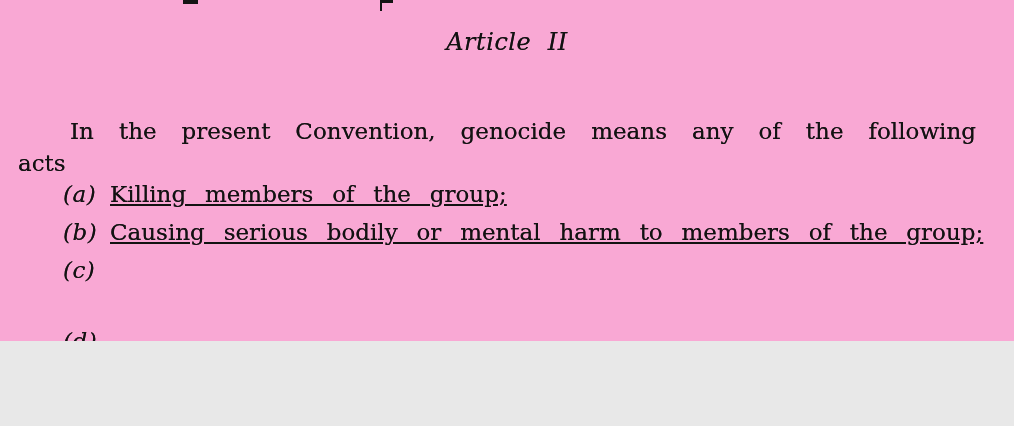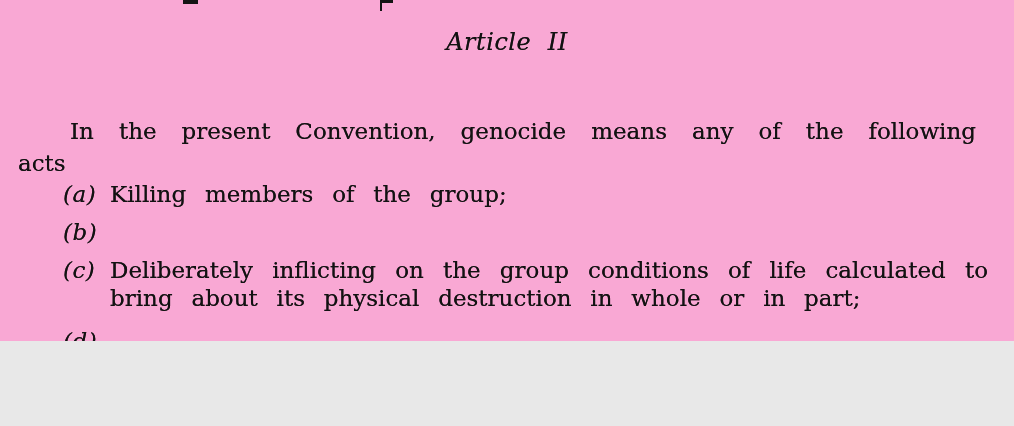--- a/index.html
+++ b/index.html
@@ -71,21 +71,21 @@
     left: 63px;
     top: 0;
     font-style: italic;
     letter-spacing: 0.5px;
   }
   .item .itext {
     margin-left: 110px;
     margin-right: 26px;
     word-spacing: 0.5em;
   }
-  .iline { display: block; }
+  .iline { display: block; text-decoration: underline; }
   .iline.justified {
     text-align: justify;
     text-align-last: justify;
   }
   .item-a { top: 180px; }
   .item-b { top: 218px; }
   .item-c { top: 256px; }
   .item-c .itext, .item-c .marker { line-height: 28px; }
   .item-d { top: 327px; }
   .item-e { top: 365px; }
@@ -106,28 +106,27 @@
 
   <div class="item item-a">
     <span class="marker">(a)</span>
     <div class="itext">
       <span class="iline">Killing members of the group;</span>
     </div>
   </div>
 
   <div class="item item-b">
     <span class="marker">(b)</span>
+    <div class="itext">
+      <span class="iline">Causing serious bodily or mental harm to members of the group;</span>
+    </div>
   </div>
 
   <div class="item item-c">
     <span class="marker">(c)</span>
-    <div class="itext">
-      <span class="iline justified">Deliberately inflicting on the group conditions of life calculated to</span>
-      <span class="iline">bring about its physical destruction in whole or in part;</span>
-    </div>
   </div>
 
   <div class="item item-d">
     <span class="marker">(d)</span>
   </div>
 
   <div class="item item-e">
     <span class="marker">(e)</span>
   </div>
 

